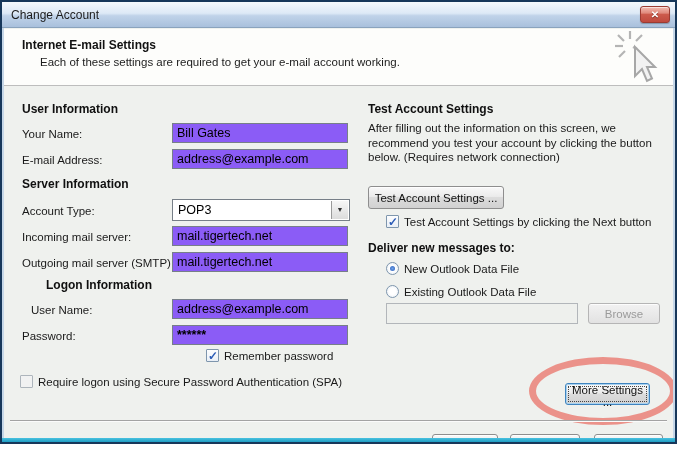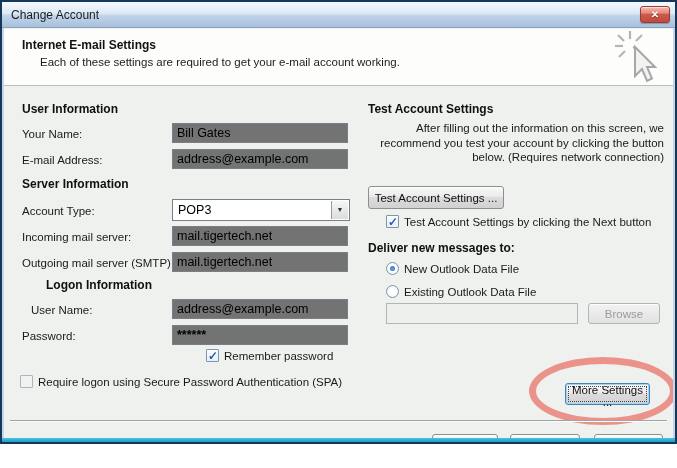--- a/index.html
+++ b/index.html
@@ -34,21 +34,21 @@
   .header-title { position:absolute; left:20px; top:9px; font-size:12px; font-weight:bold; color:#121212; }
   .header-subtitle { position:absolute; left:38px; top:27px; font-size:11.5px; color:#1c1c1c; }
   .cursor-graphic { position:absolute; right:10px; top:0px; width:52px; height:56px; }
 
   
   .section-header { font-size:12px; font-weight:bold; color:#101010; }
   .field-label { font-size:11.5px; color:#1a1a1a; }
 
   
   .text-input {
-    position:absolute; height:20px; border:1px solid #777f88; background:#737373;
+    position:absolute; height:20px; border:1px solid #777f88; background:#8b5cf6;
     font-family:"Liberation Sans", sans-serif; font-size:12.5px; color:#000;
     padding:0 4px; outline:none;
   }
   .combo {
     position:absolute; height:22px; border:1px solid #777f88; background:#fff;
   }
   .combo-value { position:absolute; left:5px; top:3px; font-size:12.5px; color:#000; }
   .combo-arrow-button {
     position:absolute; right:1px; top:1px; bottom:1px; width:17px;
     background:linear-gradient(#f7f7f7,#dcdcdc); border-left:1px solid #9a9a9a;
@@ -171,21 +171,21 @@
     <span class="check-label">Remember password</span>
   </div>
 
   <div class="check-row" style="left:18px; top:373px;">
     <span class="checkbox dim"></span>
     <span class="check-label">Require logon using Secure Password Authentication (SPA)</span>
   </div>
 
   <span class="abs section-header" style="left:366px; top:100px;">Test Account Settings</span>
 
-  <div class="abs field-label" style="left:366px; top:119px; width:296px; line-height:14.5px;text-align:right;">After filling out the information on this screen, we recommend you test your account by clicking the button below. (Requires network connection)</div>
+  <div class="abs field-label" style="left:366px; top:119px; width:296px; line-height:14.5px;">After filling out the information on this screen, we recommend you test your account by clicking the button below. (Requires network connection)</div>
 
   <button class="push-button" style="left:366px; top:184px; width:136px; height:23px;">Test Account Settings ...</button>
 
   <div class="check-row" style="left:384px; top:213px;">
     <span class="checkbox checked"></span>
     <span class="check-label">Test Account Settings by clicking the Next button</span>
   </div>
 
   <span class="abs section-header" style="left:366px; top:239px;">Deliver new messages to:</span>
 

